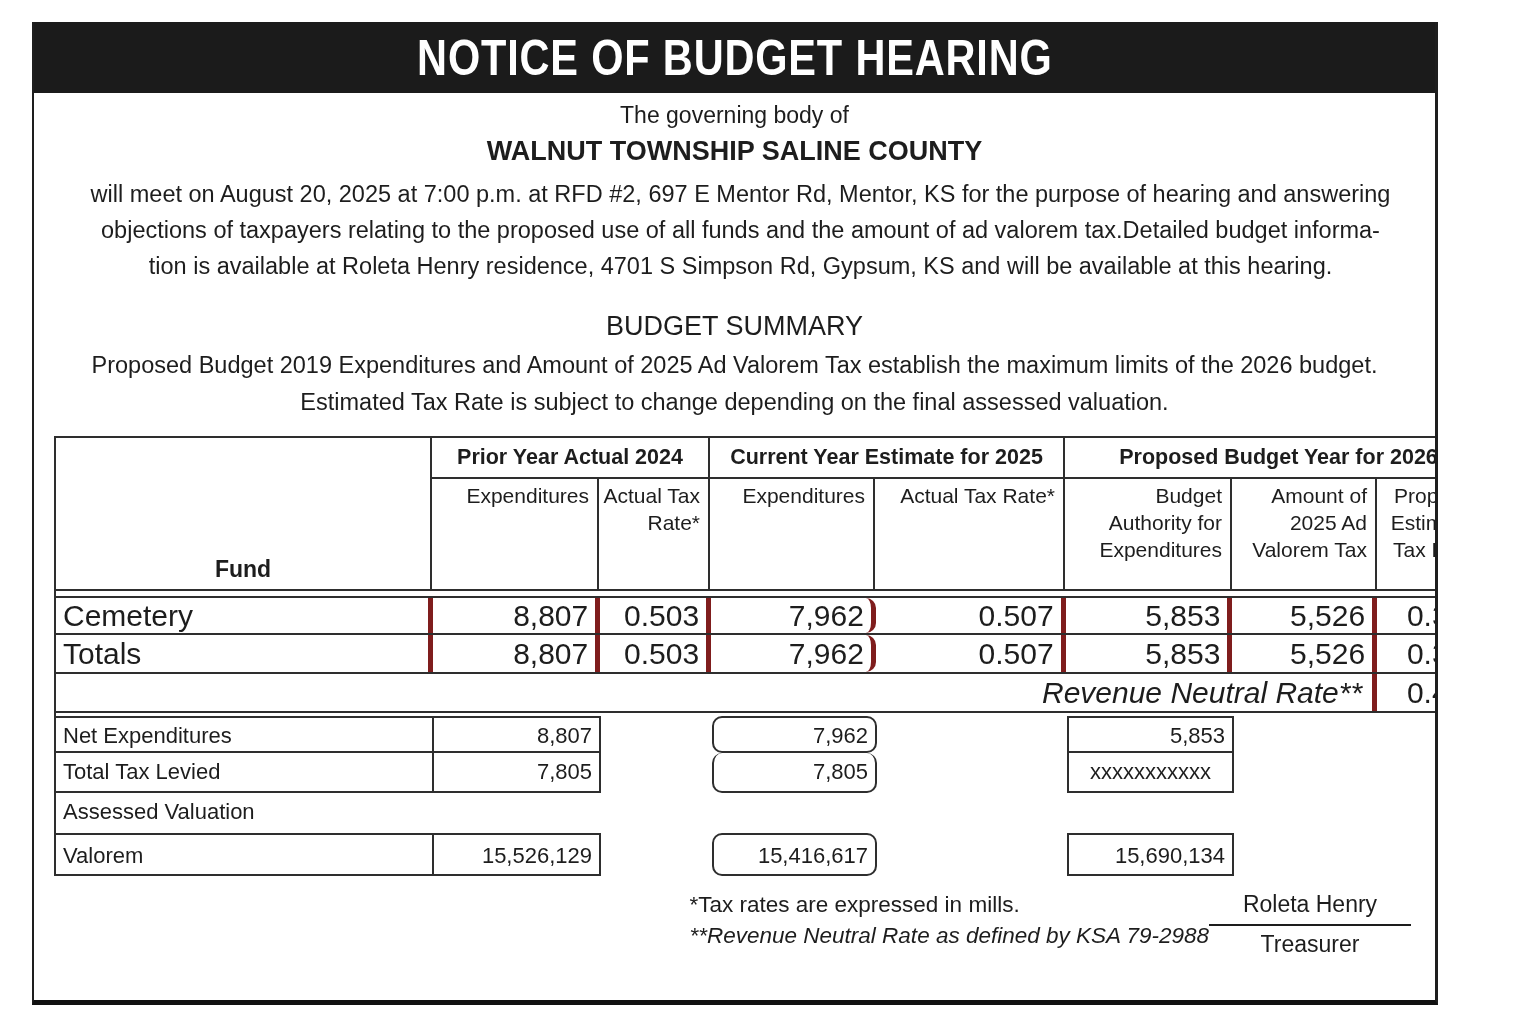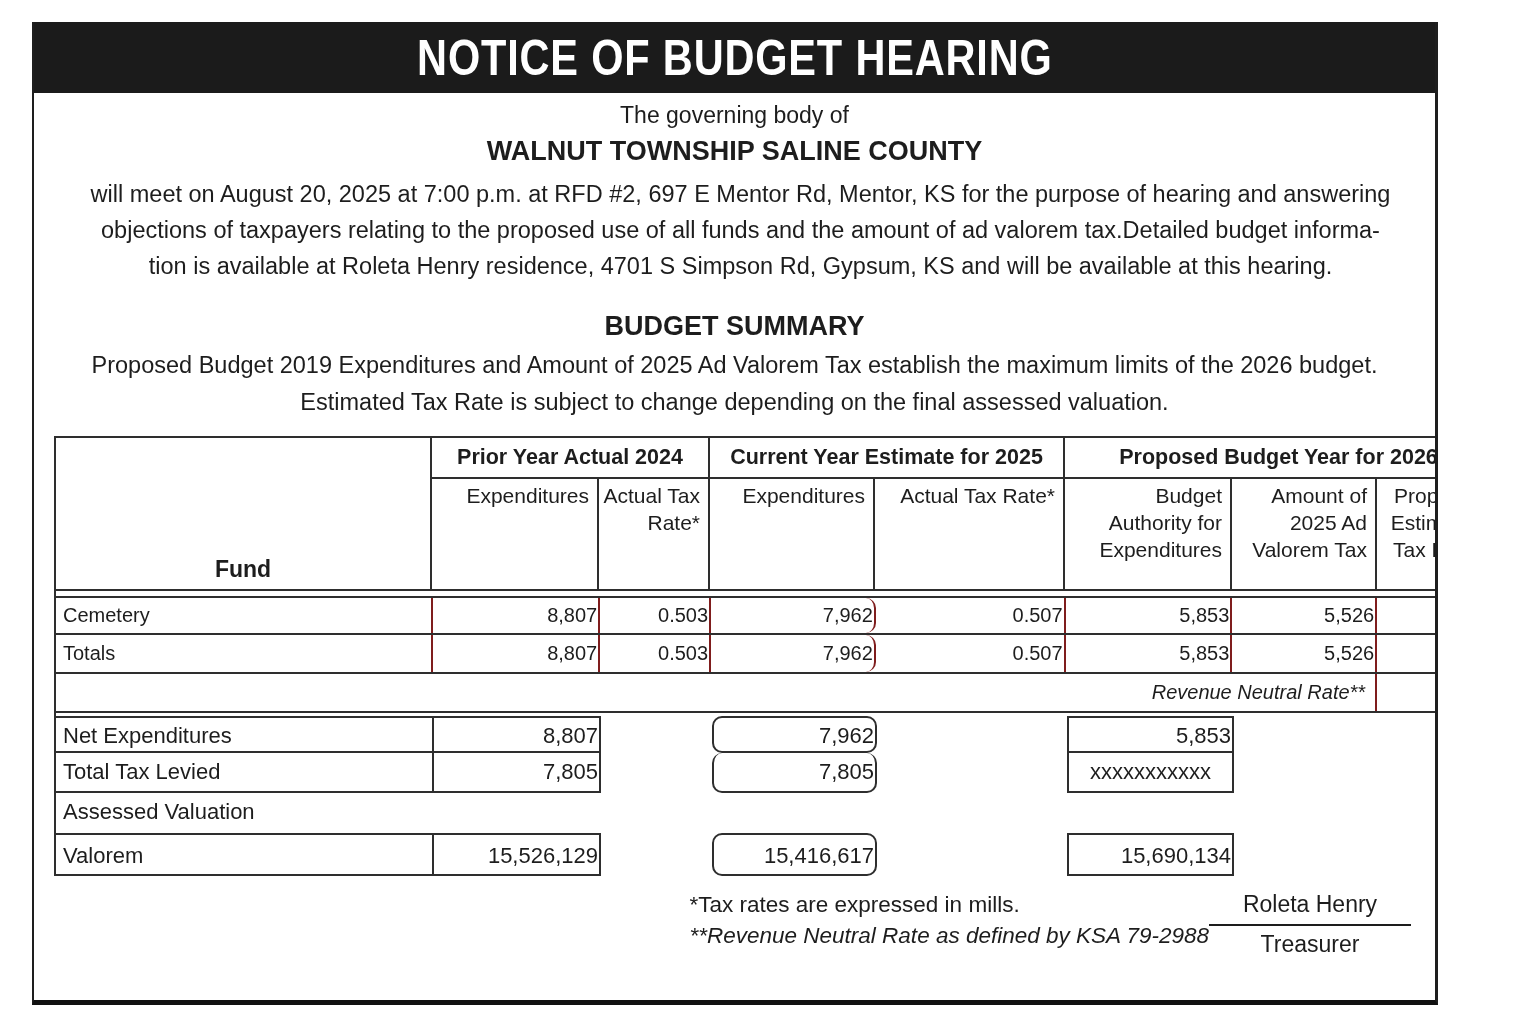--- a/index.html
+++ b/index.html
@@ -7,47 +7,47 @@
   .notice { position:absolute; left:32px; top:22px; width:1406px; height:983px;
             border-left:2px solid #1e1e1e; border-right:3px solid #1e1e1e; border-bottom:5px solid #111;
             background:#fff; overflow:hidden; }
   .bar { height:71px; background:#1b1b1b; display:flex; align-items:center; justify-content:center; }
   .bar-title { color:#fff; font-weight:bold; font-size:50px; letter-spacing:1px; transform:scaleX(0.83); transform-origin:center; white-space:nowrap; }
   .c { text-align:center; white-space:nowrap; }
   .governing { margin-top:9px; font-size:23px; }
   .entity { margin-top:7px; font-size:27px; font-weight:bold; }
   .para { margin-top:9px;margin-left:12px; }
   .para div { font-size:23.5px; line-height:36px; }
-  .summary-title { margin-top:27px; font-size:27px; font-weight:bold; }
+  .summary-title { margin-top:27px; font-size:27px; font-weight:normal; }
   .summary div { font-size:23.5px; line-height:37px; }
   .summary { margin-top:5px; }
 
   
   .tablewrap { margin:15px 0 0 20px; width:1440px; border-left:2px solid #2e2e2e; }
   .hdr { display:flex; border-top:2px solid #2e2e2e; border-bottom:2px solid #2e2e2e; height:155px; }
   .fund-cell { width:378px; border-right:2px solid #2e2e2e; display:flex; align-items:flex-end; justify-content:center;
                font-weight:bold; font-size:23px; padding-bottom:6px; }
   .hdr-right { display:grid; grid-template-columns:167px 111px 165px 190px 167px 145px 117px; grid-template-rows:41px 112px; }
   .group { border-right:2px solid #2e2e2e; border-bottom:2px solid #2e2e2e; font-weight:bold; font-size:21.5px;
            display:flex; align-items:center; justify-content:center; white-space:nowrap; }
   .g1 { grid-column:1 / span 2; }
   .g2 { grid-column:3 / span 2; }
   .g3 { grid-column:5 / span 3; }
   .sub { border-right:2px solid #2e2e2e; font-size:21px; text-align:right; padding:3px 8px 0 4px; line-height:27px; }
 
   .gap5 { height:5px; } .gap3 { height:3px; }
 
   .drow { display:flex; border-bottom:2px solid #2e2e2e; }
   .drow.first { border-top:2px solid #2e2e2e; }
-  .drow > div { border-right:2px solid #7f1d1d; font-size:20px; }
+  .drow > div { border-right:5px solid #7f1d1d; font-size:30px; }
   .h37 > div { line-height:35px; height:35px; } .h39 > div { line-height:37px; height:37px; }
   .fundcol { width:378px; padding-left:7px; }
   .w167 { width:167px; } .w111 { width:111px; } .w165 { width:165px;border-radius:10px; } .w190 { width:190px; }
   .w145 { width:145px; } .w117 { width:117px; }
-  .num { text-align:right; padding-right:1px; }
+  .num { text-align:right; padding-right:7px; }
   .rn-label { width:1323px; text-align:right; font-style:italic; padding-right:10px; }
 
   .frow { display:flex; }
   .frow .cell { font-size:22px; line-height:35px; height:37px; }
   .frow .lab { width:378px; padding-left:7px; }
   .boxT { border-top:2px solid #2e2e2e; } .boxB { border-bottom:2px solid #2e2e2e; }
   .boxR { border-right:2px solid #2e2e2e; } .boxL { border-left:2px solid #2e2e2e; }
   .sp111 { width:111px; } .sp190 { width:190px; }
   .h40 .cell { height:40px; line-height:38px; } .h43 .cell { height:43px; line-height:41px; }
   .xcenter { text-align:center; padding-right:0; }

